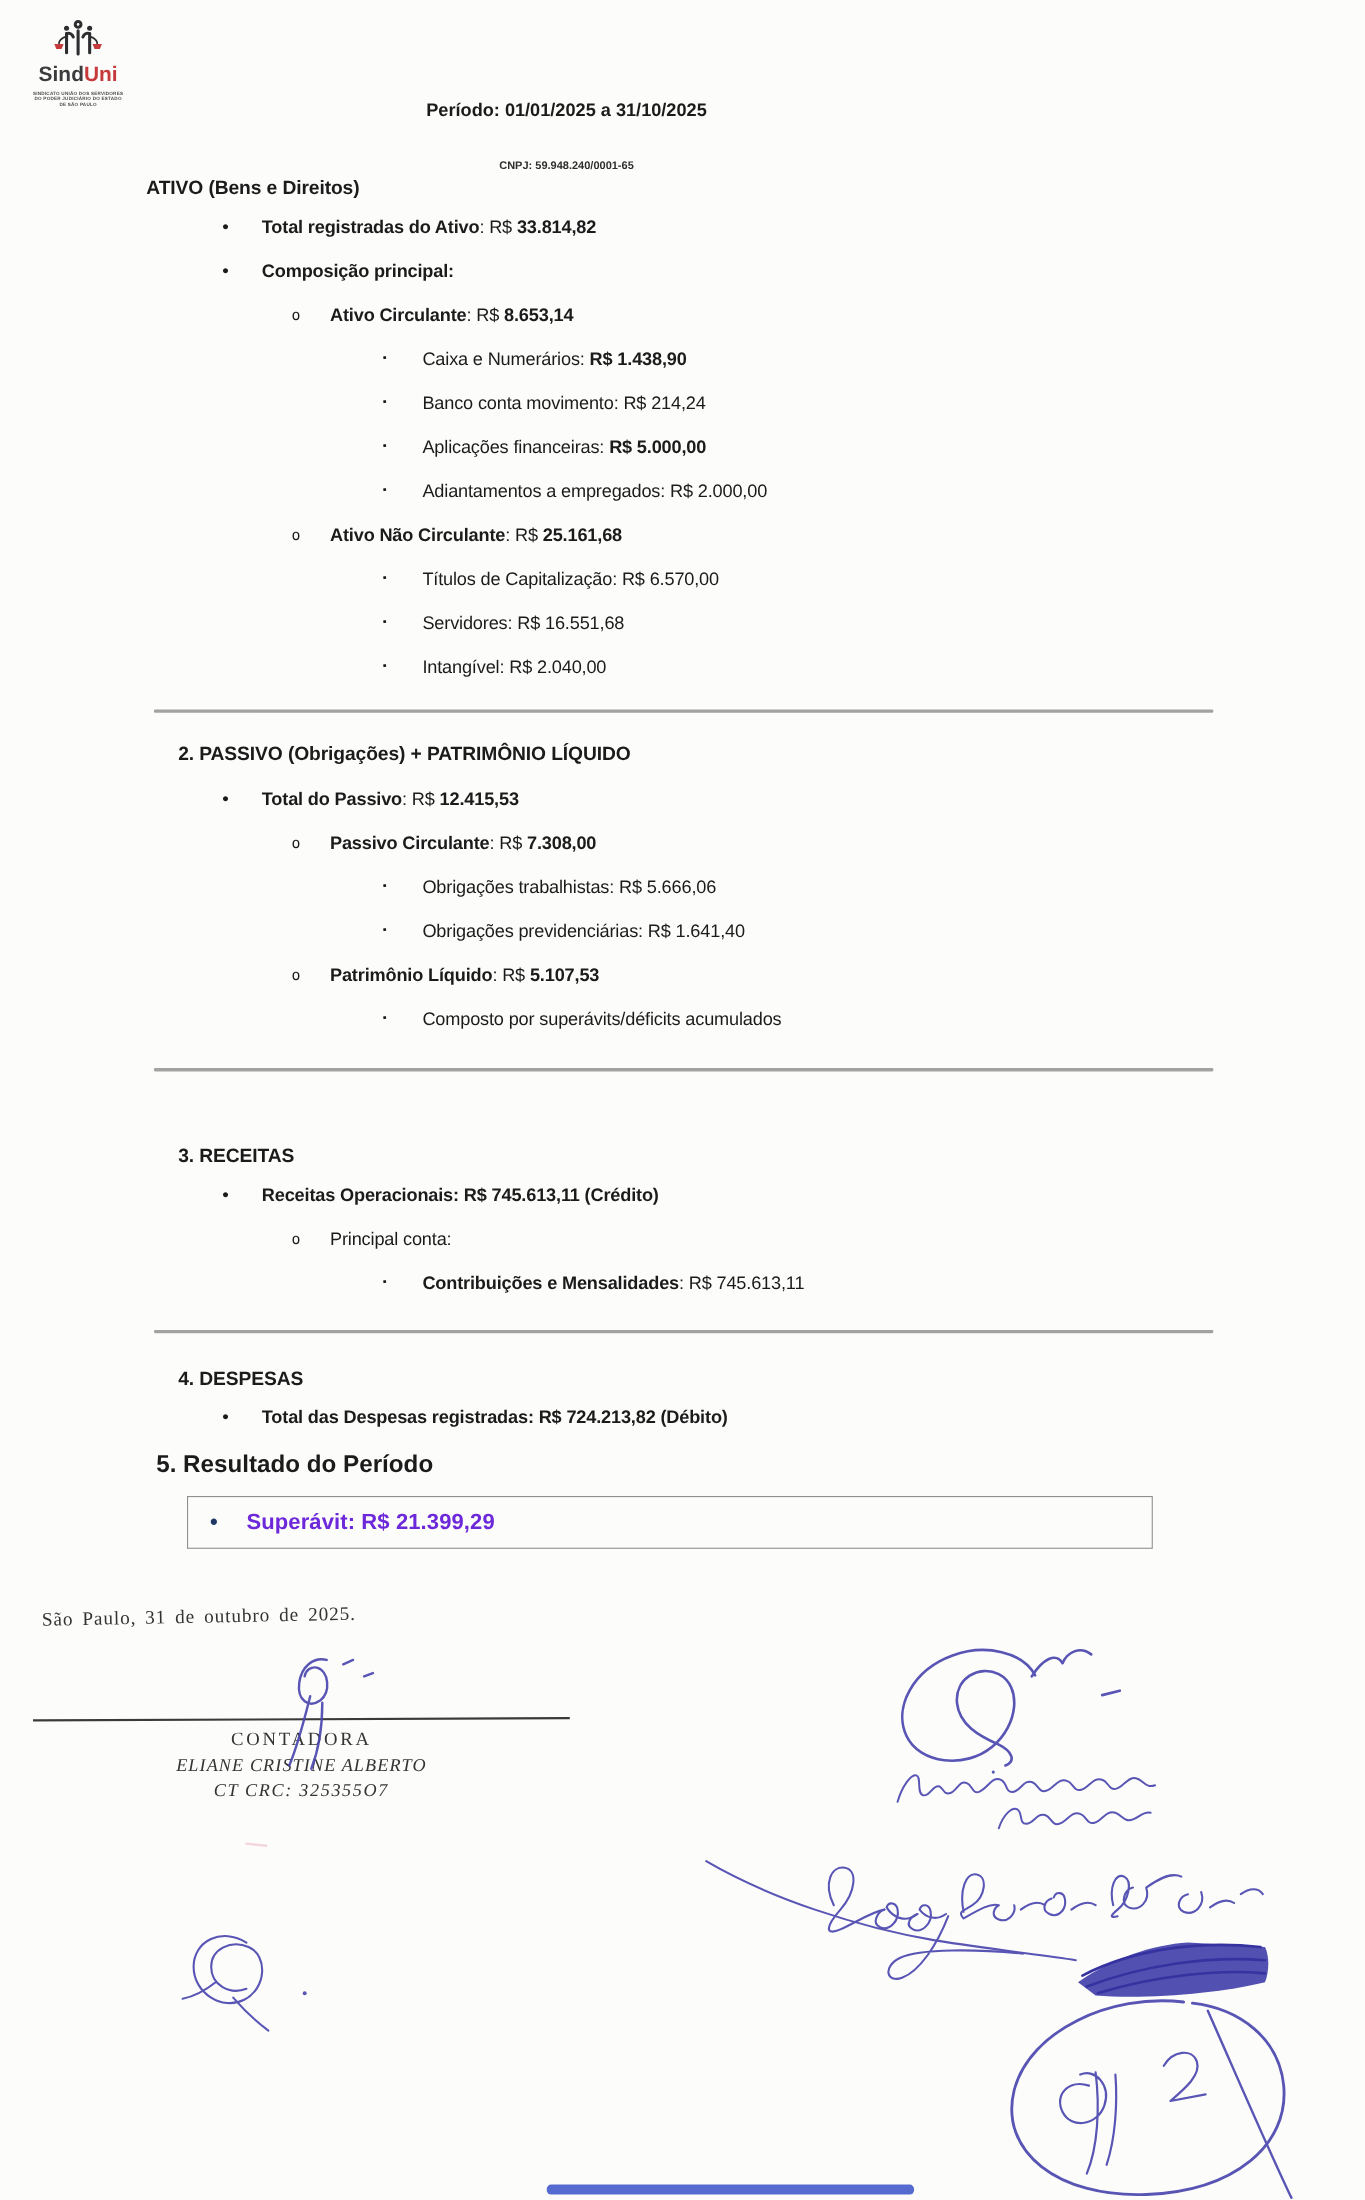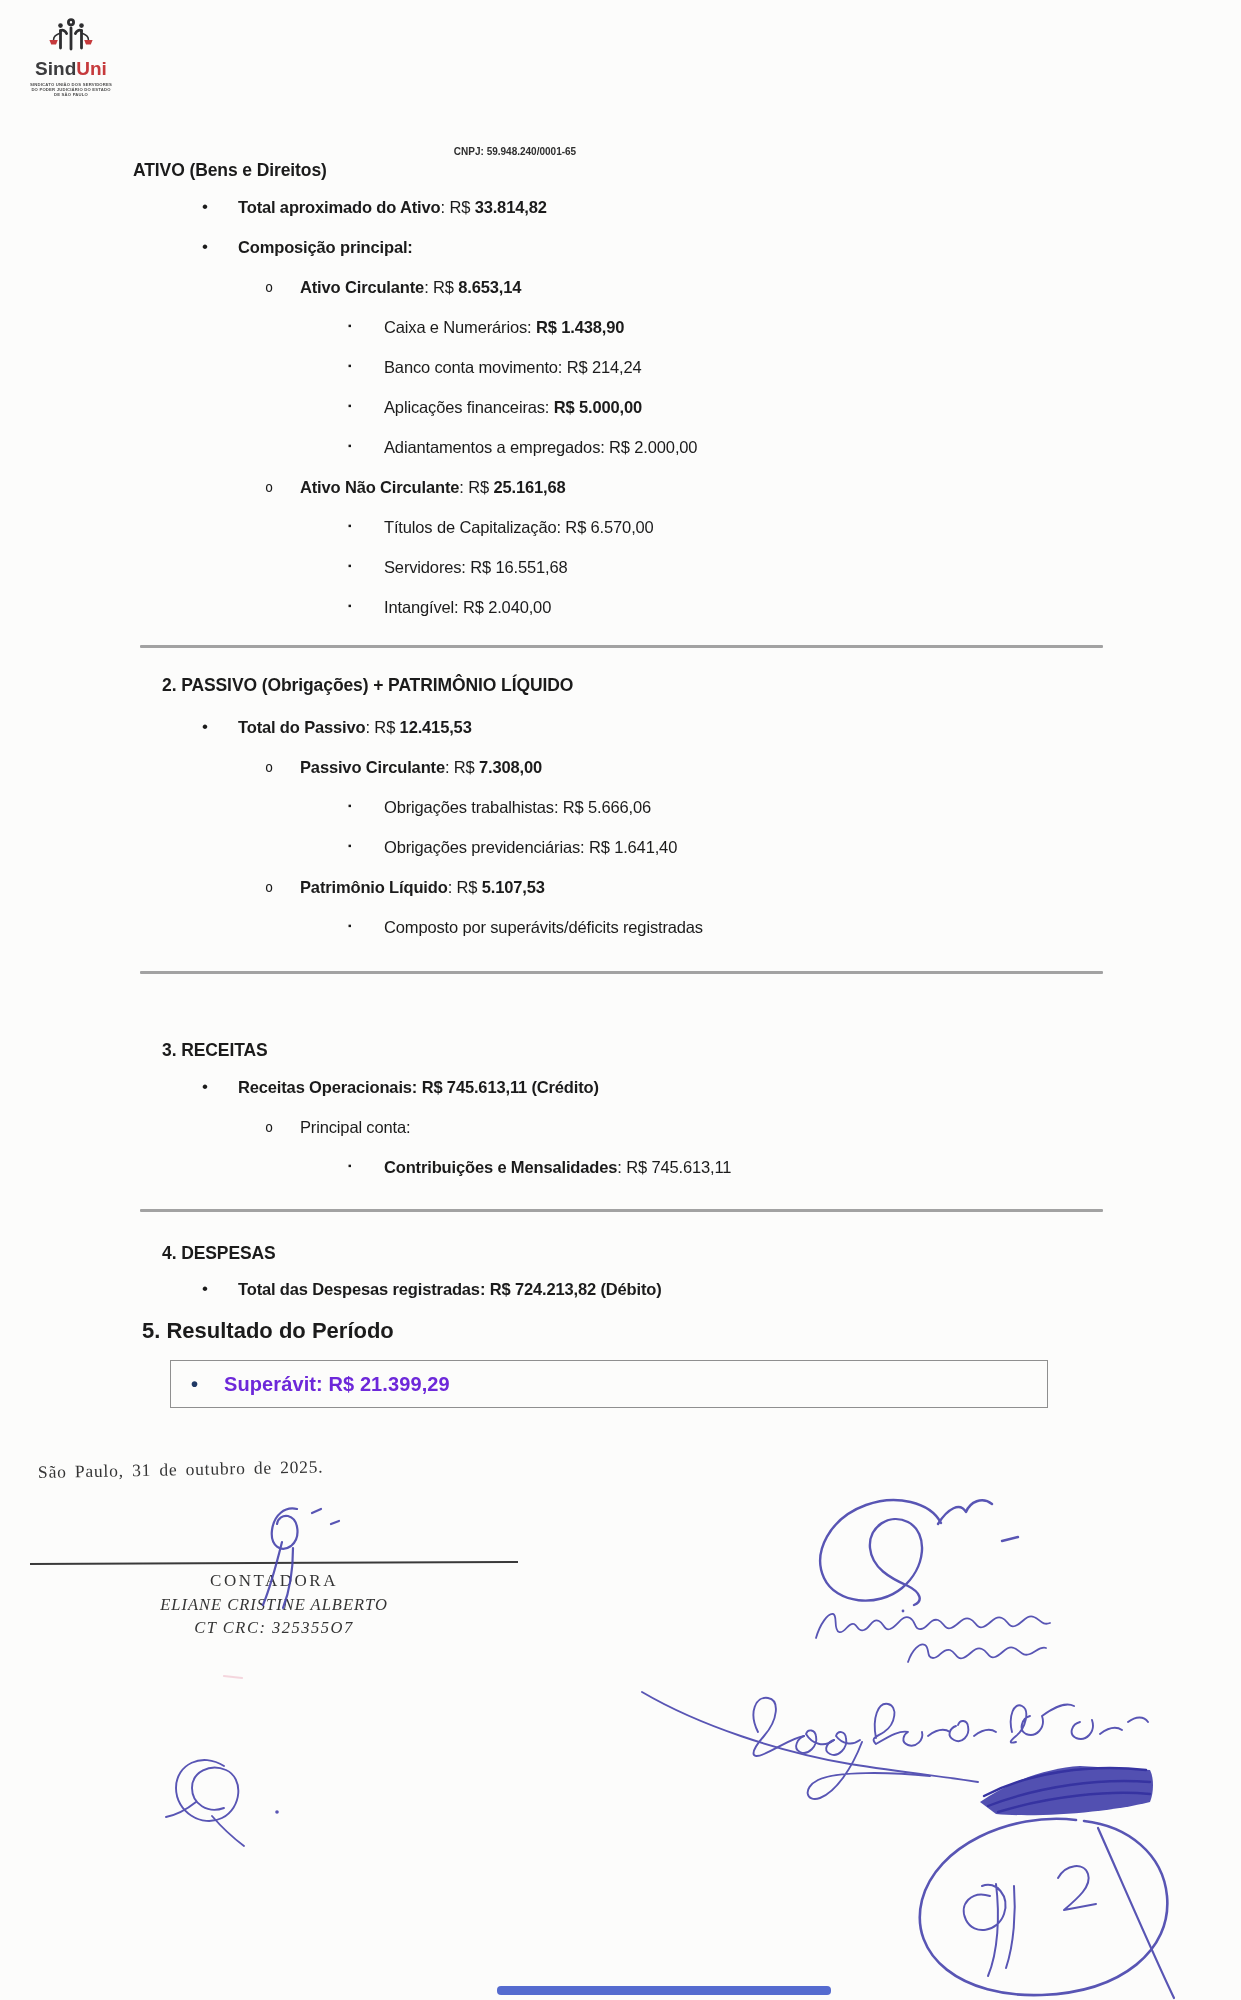--- a/index.html
+++ b/index.html
@@ -79,27 +79,28 @@
       <path d="M 37.2,22 L 45.6,22 L 43.8,26.6 L 39,26.6 Z" fill="#c63a3c"></path>
     </svg>
     <div class="brand"><span class="brand-sind">Sind</span><span class="brand-uni">Uni</span></div>
     <div class="tagline">
       <div>SINDICATO UNIÃO DOS SERVIDORES</div>
       <div>DO PODER JUDICIÁRIO DO ESTADO</div>
       <div>DE SÃO PAULO</div>
     </div>
   </div>
 
+  <div class="hline period">Período: 01/01/2025 a 31/10/2025</div>
   <div class="hline cnpj">CNPJ: 59.948.240/0001-65</div>
 
   <div id="doc">
       <div class="shead" style="top: 160px; left: -7px;">ATIVO (Bens e Direitos)</div>
       <div class="item" style="top: 198px;">
         <span class="mk mk1">•</span>
-        <span class="tx tx1"><b>Total aproximado do Ativo</b><span>: R$ </span><b>33.814,82</b></span>
+        <span class="tx tx1"><b>Total registradas do Ativo</b><span>: R$ </span><b>33.814,82</b></span>
       </div>
       <div class="item" style="top: 238px;">
         <span class="mk mk1">•</span>
         <span class="tx tx1"><b>Composição principal:</b></span>
       </div>
       <div class="item" style="top: 278px;">
         <span class="mk mk2">o</span>
         <span class="tx tx2"><b>Ativo Circulante</b><span>: R$ </span><b>8.653,14</b></span>
       </div>
       <div class="item" style="top: 318px;">
@@ -150,21 +151,21 @@
       <div class="item" style="top: 838px;">
         <span class="mk mk3">▪</span>
         <span class="tx tx3"><span>Obrigações previdenciárias: R$ 1.641,40</span></span>
       </div>
       <div class="item" style="top: 878px;">
         <span class="mk mk2">o</span>
         <span class="tx tx2"><b>Patrimônio Líquido</b><span>: R$ </span><b>5.107,53</b></span>
       </div>
       <div class="item" style="top: 918px;">
         <span class="mk mk3">▪</span>
-        <span class="tx tx3"><span>Composto por superávits/déficits registradas</span></span>
+        <span class="tx tx3"><span>Composto por superávits/déficits acumulados</span></span>
       </div>
       <div class="shead" style="top: 1040px; left: 22px;">3. RECEITAS</div>
       <div class="item" style="top: 1078px;">
         <span class="mk mk1">•</span>
         <span class="tx tx1"><b>Receitas Operacionais: R$ 745.613,11 (Crédito)</b></span>
       </div>
       <div class="item" style="top: 1118px;">
         <span class="mk mk2">o</span>
         <span class="tx tx2"><span>Principal conta:</span></span>
       </div>

